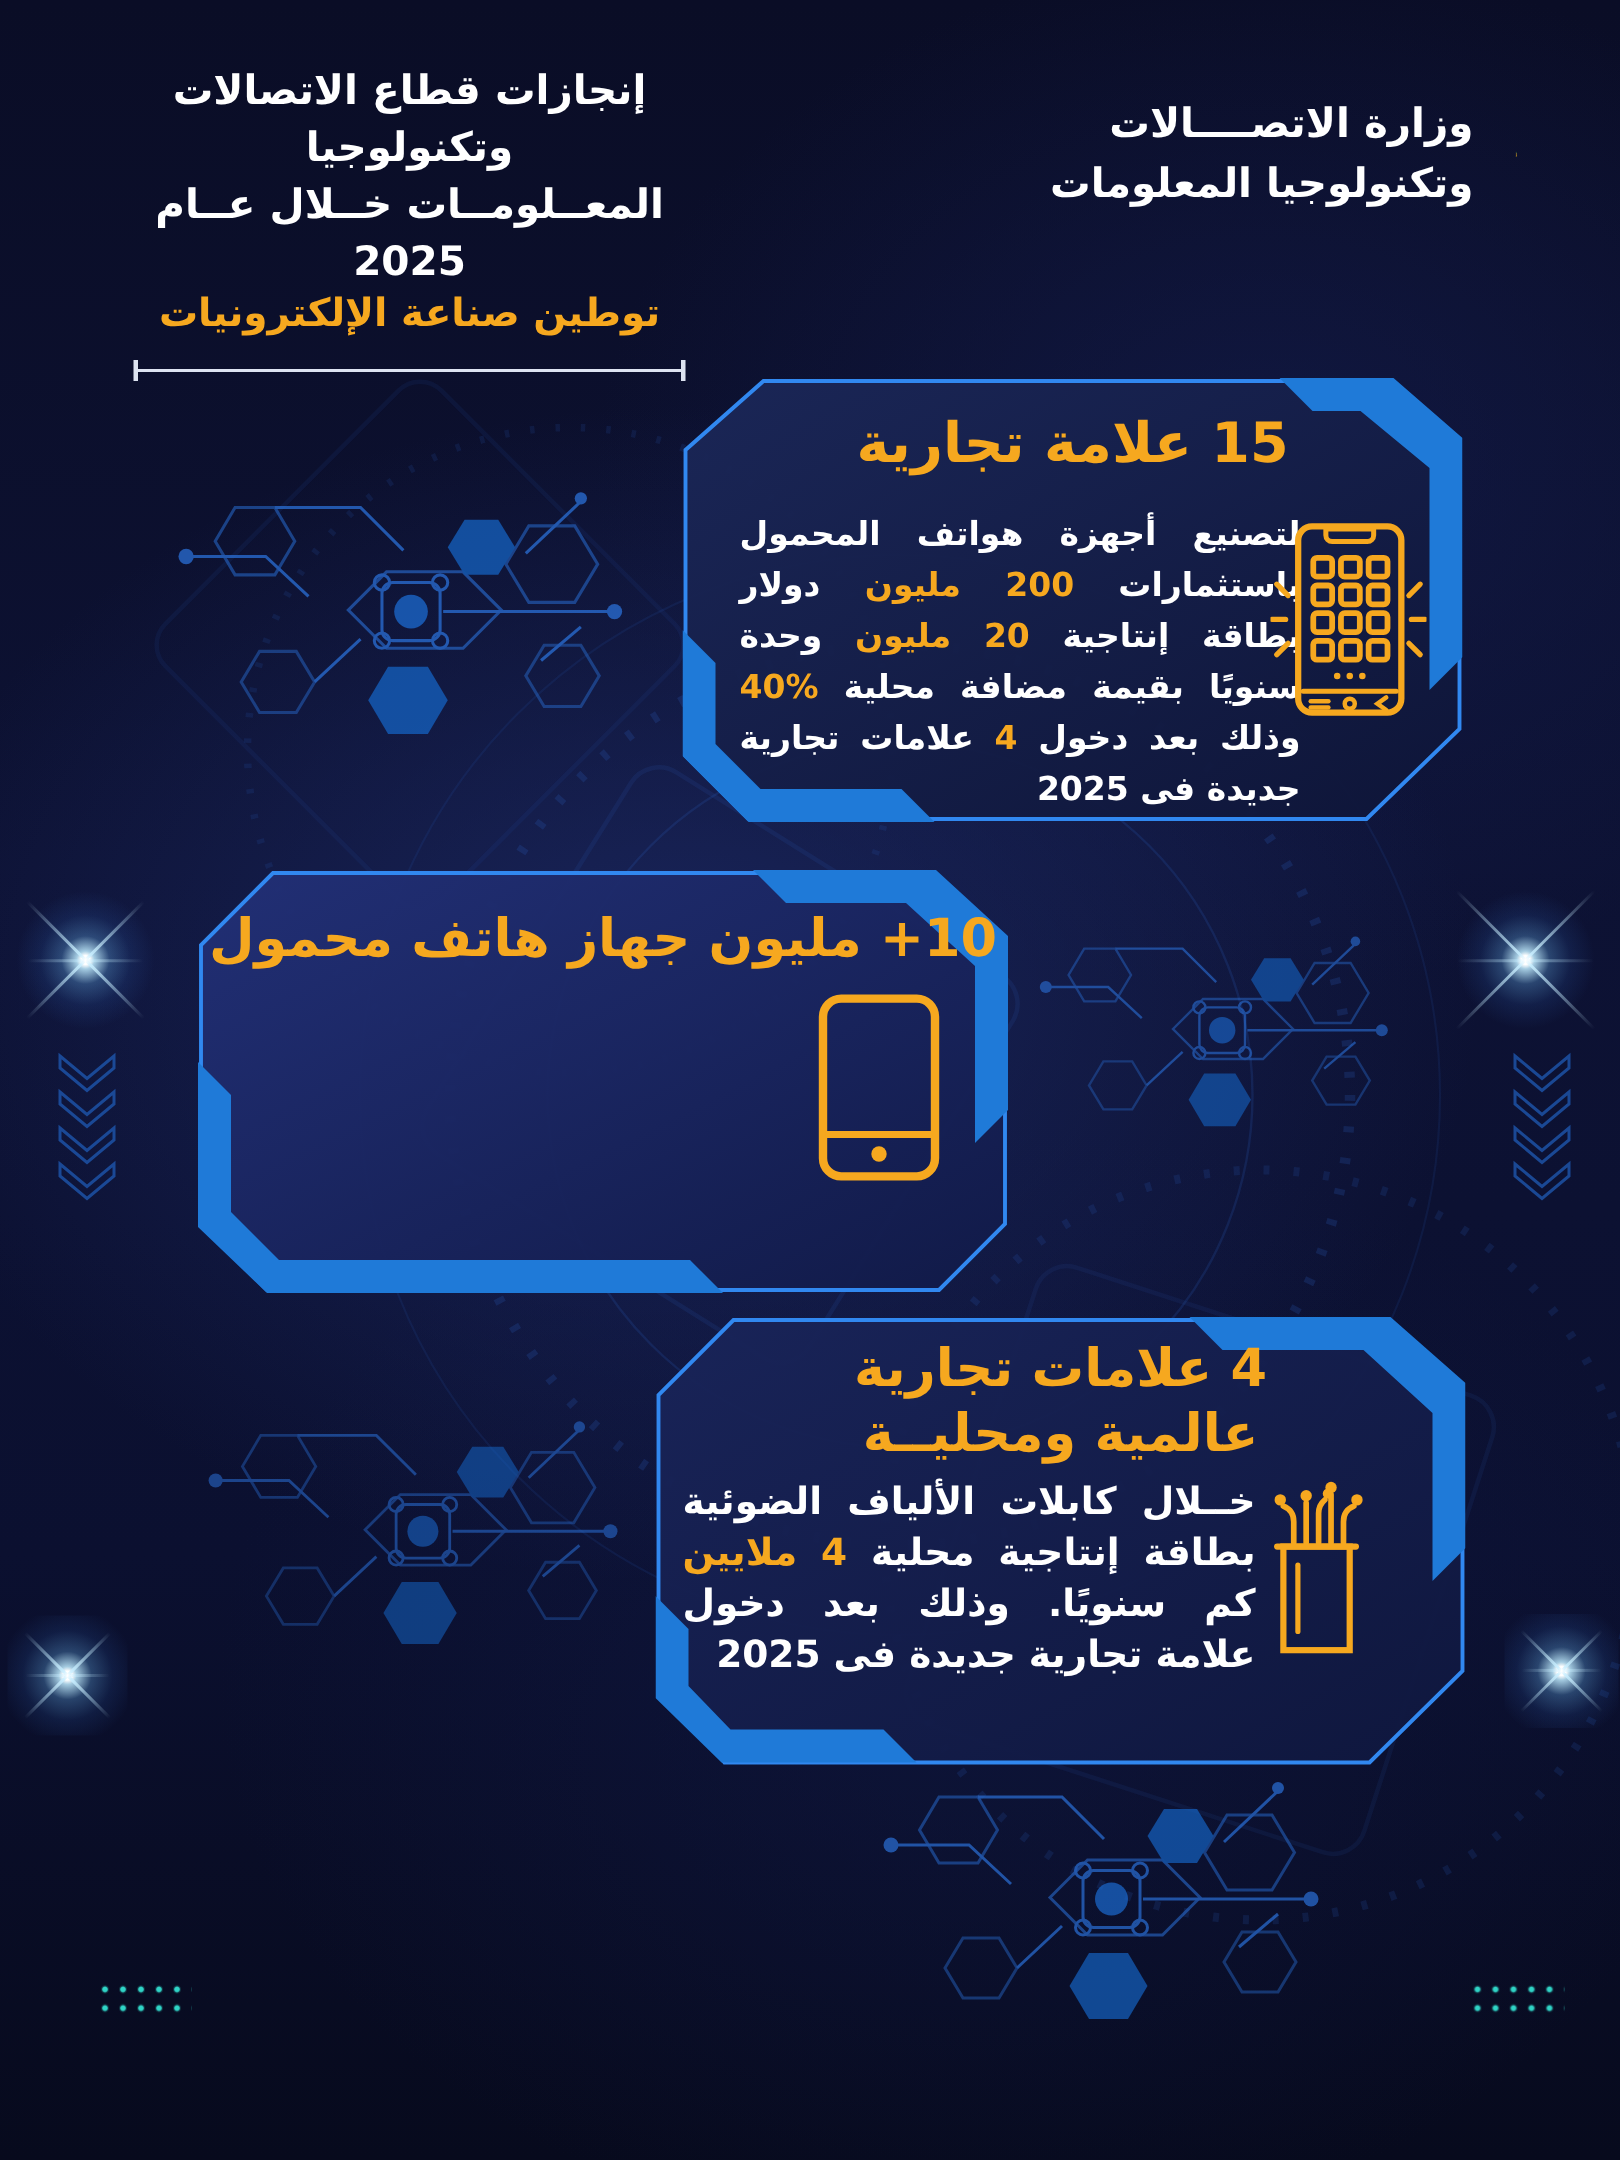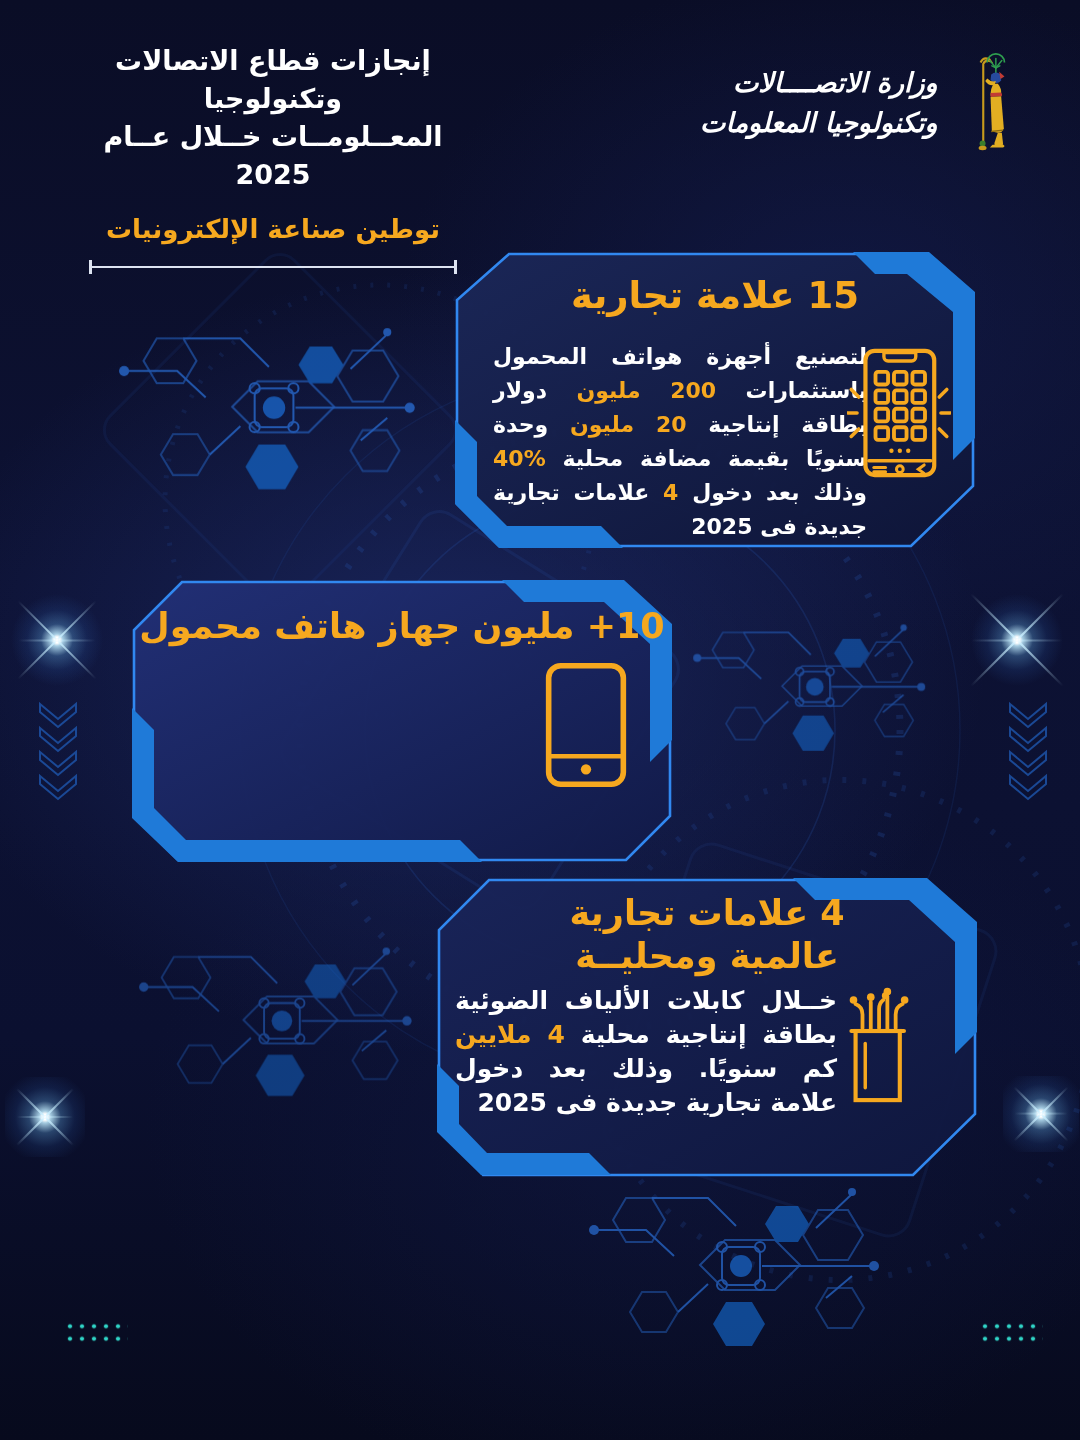--- a/index.html
+++ b/index.html
@@ -21,26 +21,26 @@
   .star .r1{transform:rotate(45deg);}
   .star .r2{transform:rotate(-45deg);}
   .star .r3{transform:rotate(90deg);opacity:.55;height:70%;top:15%;}
   
   .dots{position:absolute;width:66px;height:29px;
     background-image:radial-gradient(circle,#2fd4c6 1.5px,rgba(47,212,198,.25) 2.2px,transparent 3px);
     background-size:12px 12.5px;background-position:2px 2px;}
   
   .header{position:absolute;left:72px;top:42px;width:402px;text-align:center;direction:rtl;color:#fff;}
   .header .t{font-size:27px;font-weight:bold;line-height:38px;letter-spacing:0;}
-  .header .sub{font-size:26px;font-weight:bold;color:#f6a81f;margin-top:20px;}
+  .header .sub{font-size:26px;font-weight:bold;color:#f6a81f;margin-top:0;}
   .hrule{display:flex;align-items:center;width:368px;margin:16px auto 0;}
   .hrule .cap{width:3px;height:14px;background:#dde3f1;}
   .hrule .line{flex:1;height:2.5px;background:#dde3f1;}
   
-  .logo{position:absolute;left:700px;top:32px;width:312px;display:flex;align-items:center;justify-content:flex-end;gap:28px;font-style:italic;}
+  .logo{position:absolute;left:700px;top:32px;width:312px;display:flex;align-items:center;justify-content:flex-end;gap:28px;}
   .logo .txt{text-align:right;color:#fff;font-weight:bold;font-size:27px;line-height:40px;direction:rtl;white-space:nowrap;}
   
   .card{position:absolute;}
   .card svg.frame{position:absolute;inset:0;}
   .card .title{position:absolute;left:0;right:0;text-align:center;direction:rtl;color:#f6a81f;font-weight:bold;}
   .card .body{position:absolute;direction:rtl;color:#ffffff;font-weight:bold;text-align:justify;text-align-last:right;}
   .card .body .hl{color:#f6a81f;}
   .icon{position:absolute;}
   .c1{left:455px;top:252px;width:520px;height:296px;border-radius:21px;}
   .c1 .title{top:22px;font-size:37px;}

